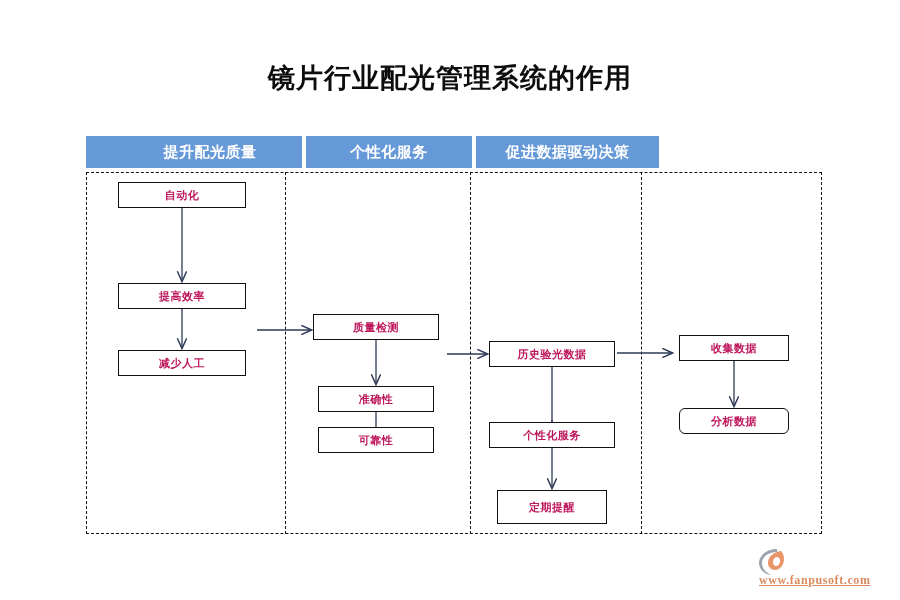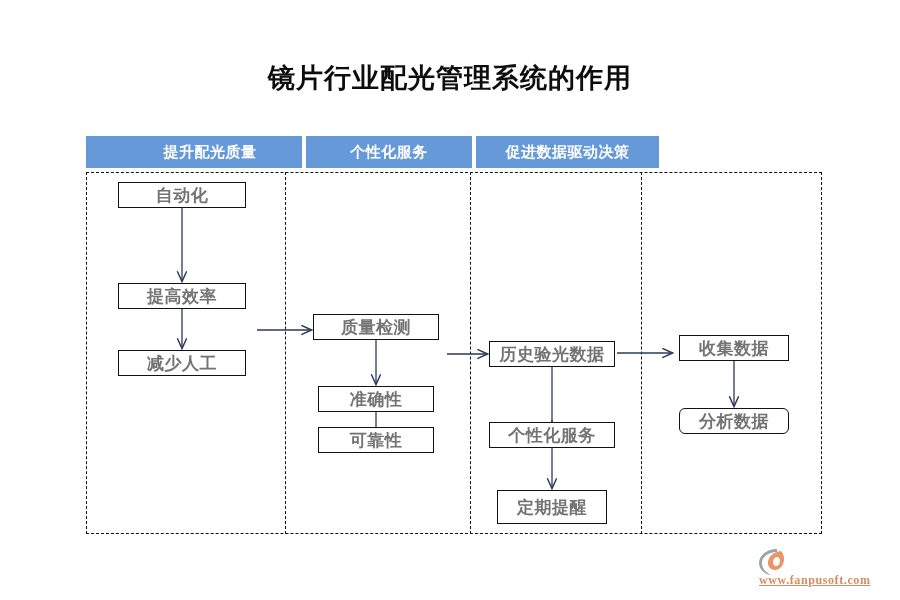--- a/index.html
+++ b/index.html
@@ -74,22 +74,22 @@
   #lane-divider-1 { left: 285px; }
   #lane-divider-2 { left: 470px; }
   #lane-divider-3 { left: 641px; }
 
   
   .node {
     position: absolute;
     box-sizing: border-box;
     border: 1.6px solid #111111;
     background: #ffffff;
-    color: #737373;
-    font-size: 17px;
+    color: #be185d;
+    font-size: 11px;
     font-weight: bold;
     display: flex;
     align-items: center;
     justify-content: center;
     white-space: nowrap;
     letter-spacing: 0.5px;
   }
 
   
   #node-automation   { left: 118px; top: 182px; width: 128px; height: 26px; }

